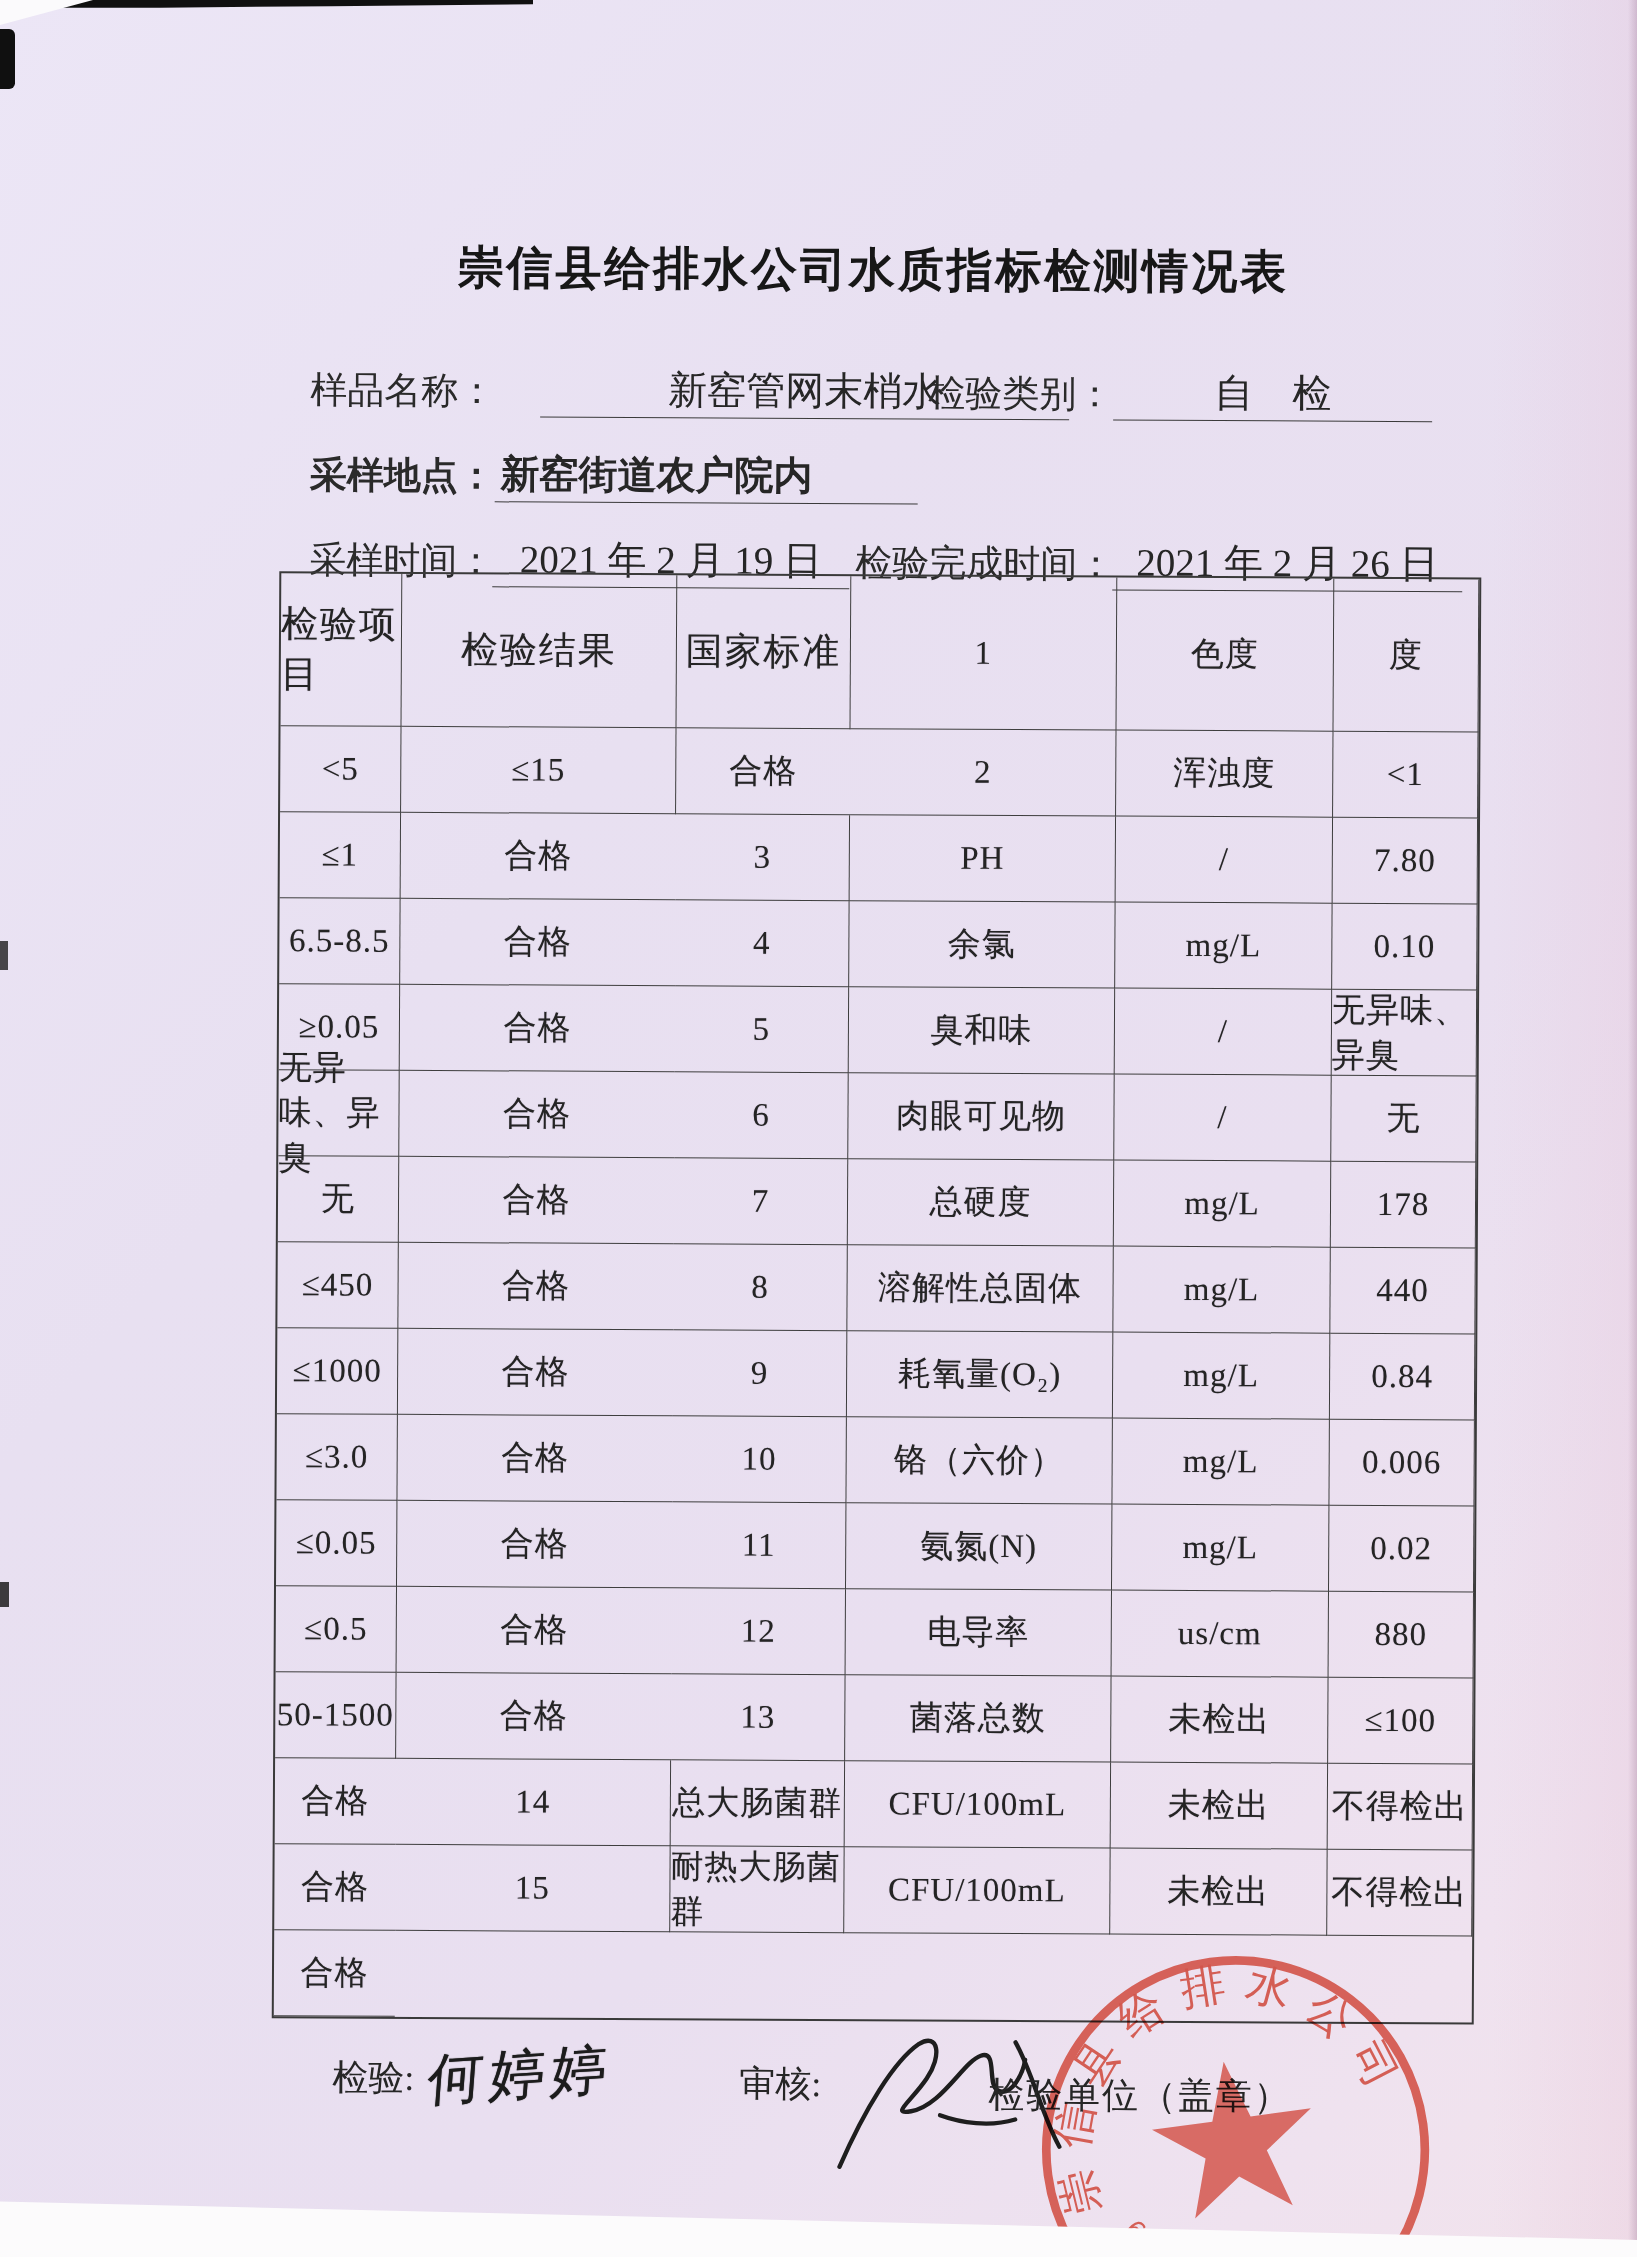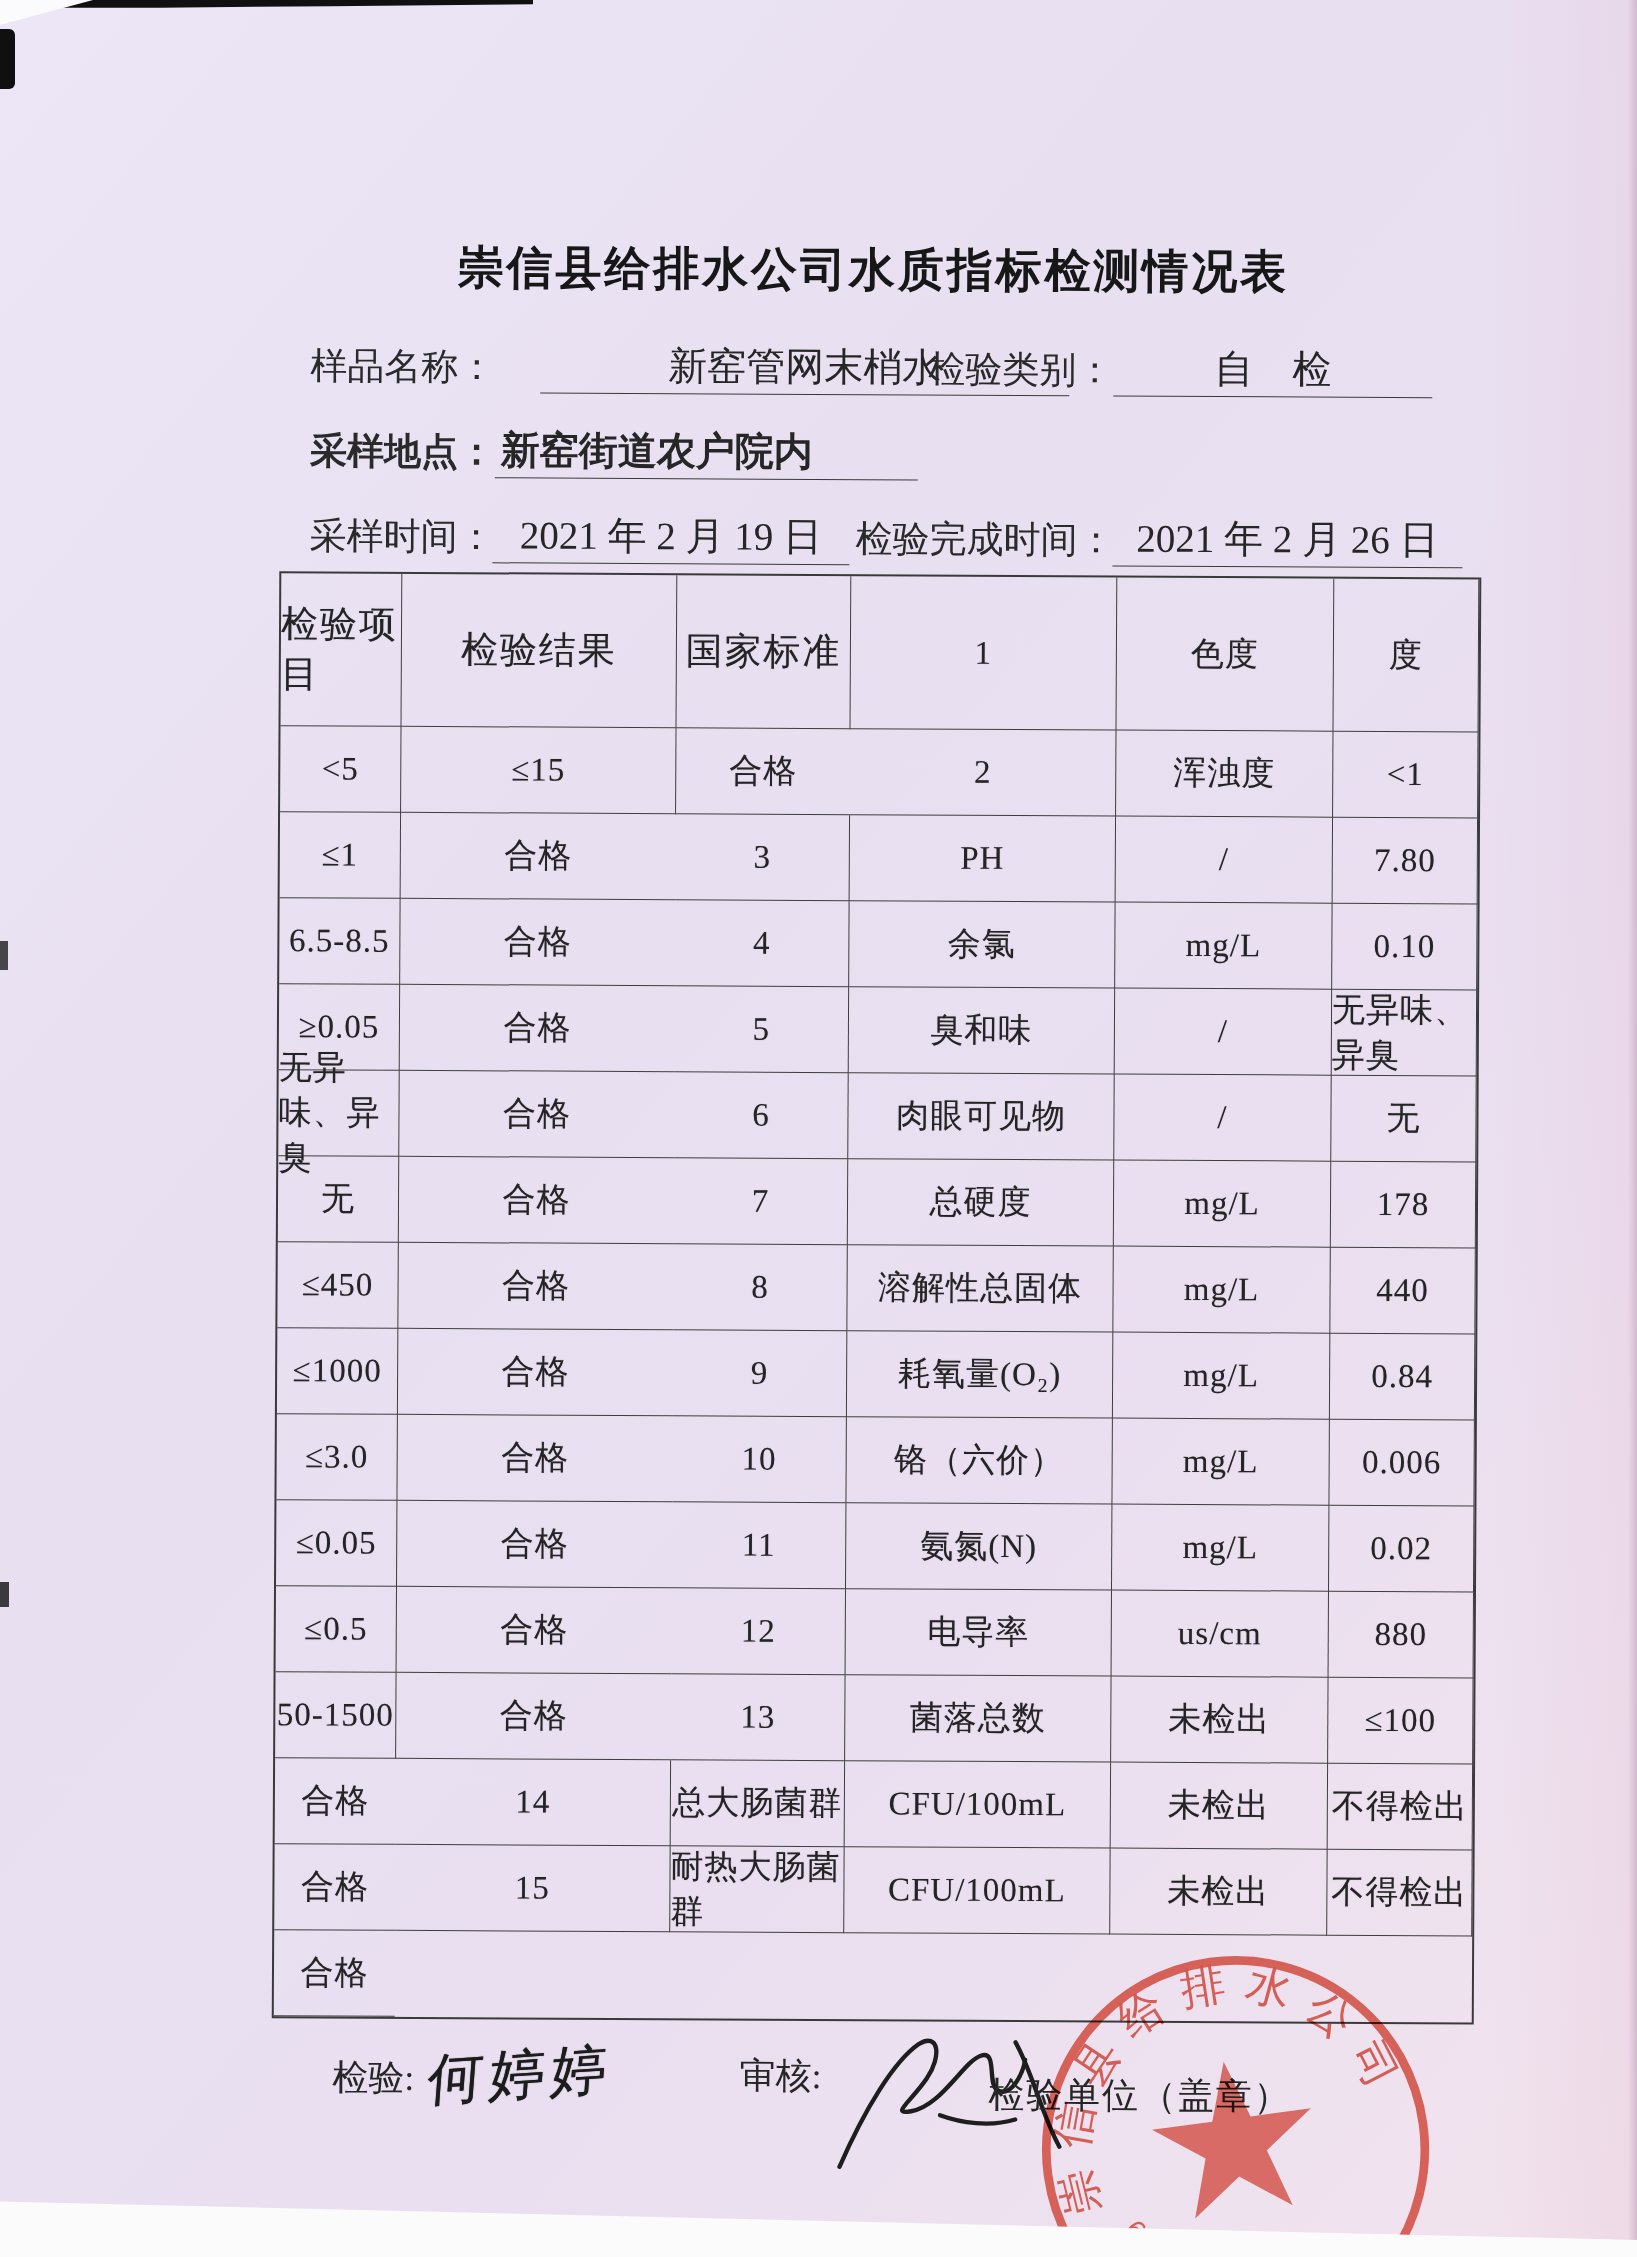--- a/index.html
+++ b/index.html
@@ -25,21 +25,21 @@
     position:absolute;left:-19.3px;bottom:-41px;width:1699px;height:97px;background:#fcfbfc;
     transform:rotate(1.35deg);transform-origin:left top;z-index:9;
   }
   .art-rightedge{position:absolute;right:0;top:0;width:9.7px;height:100%;background:linear-gradient(to right,rgba(190,160,185,0),rgba(173,142,168,.45));z-index:8;}
   .art-rightshade{position:absolute;right:0;top:0;width:145px;height:100%;background:linear-gradient(to right,rgba(225,190,215,0),rgba(228,192,214,.28));}
 
   .title{
     position:absolute;left:261px;top:239px;width:1217px;text-align:center;
     font-size:46px;font-weight:bold;letter-spacing:2.9px;color:#171717;
   }
-  .fieldline{position:absolute;font-size:37px;white-space:nowrap;}
+  .fieldline{position:absolute;font-size:37px;white-space:nowrap;margin-top:24px;}
   .flabel{color:#2a2a2a;}
   .fvalue{display:inline-block;border-bottom:1.9px solid #3a3a3a;text-align:center;font-size:39px;}
   .line1{left:307px;top:344px;}
   .line1 .v1{position:absolute;left:230px;top:-3.9px;width:529px;}
   .line1 .l2{position:absolute;left:618px;top:0;}
   .line1 .v2{position:absolute;left:803px;top:-3.9px;width:319px;}
   .line2{left:307px;top:429px;font-weight:bold;}
   .line2 .v1{position:absolute;left:185px;top:-3.9px;width:417px;text-align:left;padding-left:5.8px;}
   .line3{left:307px;top:514px;}
   .line3 .v1{position:absolute;left:183px;top:-3.9px;width:357px;}
@@ -63,21 +63,21 @@
   .cell.c5{border-right:none;}
   .cell.head{font-size:37px;letter-spacing:1.9px;}
 
   .footer{position:absolute;left:0;top:2039px;width:1638px;height:218px;font-size:36px;}
   .f-inspect-label{position:absolute;left:338px;top:17.4px;}
   .hand{
     position:absolute;left:433px;top:0px;font-size:56px;color:#1c1c1c;
     transform:rotate(-4deg) skewX(-8deg);letter-spacing:5.8px;
     text-shadow:0 0 1px #222;
   }
-  .f-review-label{position:absolute;left:745px;top:13px;}
+  .f-review-label{position:absolute;left:745px;top:21px;}
   .sig-svg{position:absolute;left:832px;top:-17.4px;}
   .f-unit-label{position:absolute;left:994px;top:31px;letter-spacing:1.9px;}
 
   .seal{position:absolute;left:1031px;top:1937px;z-index:5;mix-blend-mode:multiply;opacity:.9;}
 </style>
 </head>
 <body>
 
 <div class="paper">
   <div class="art-rightshade"></div>

